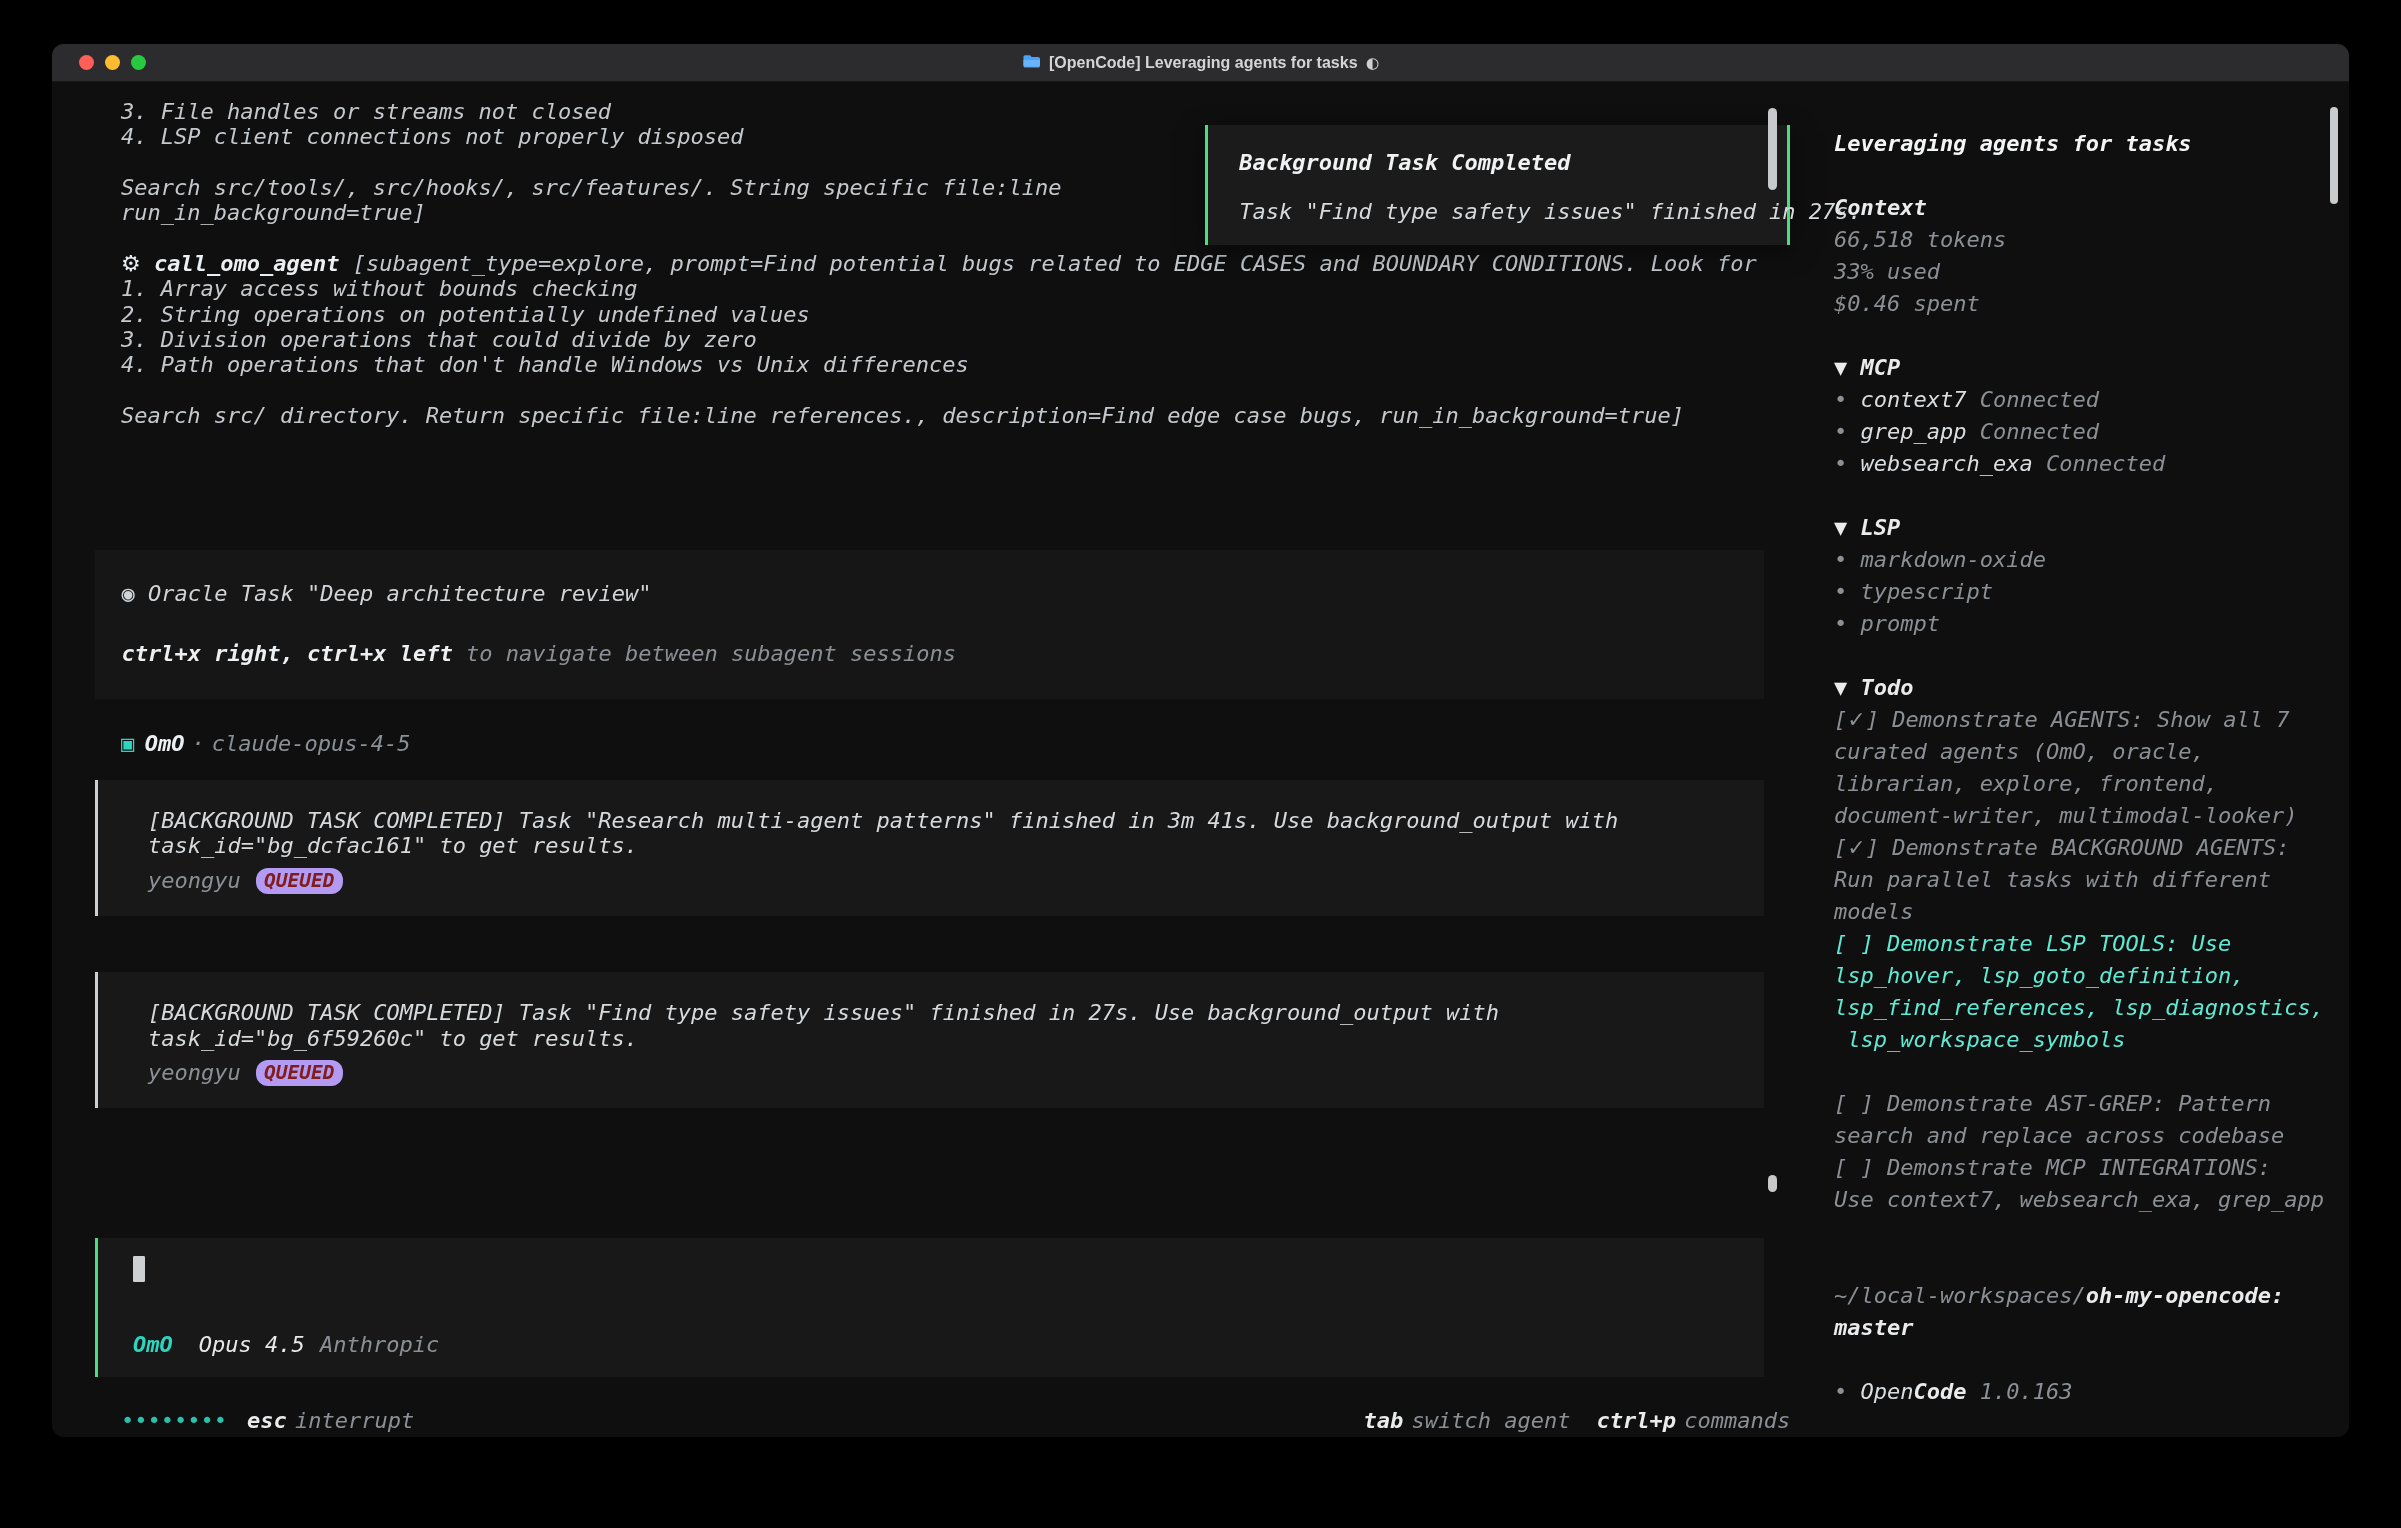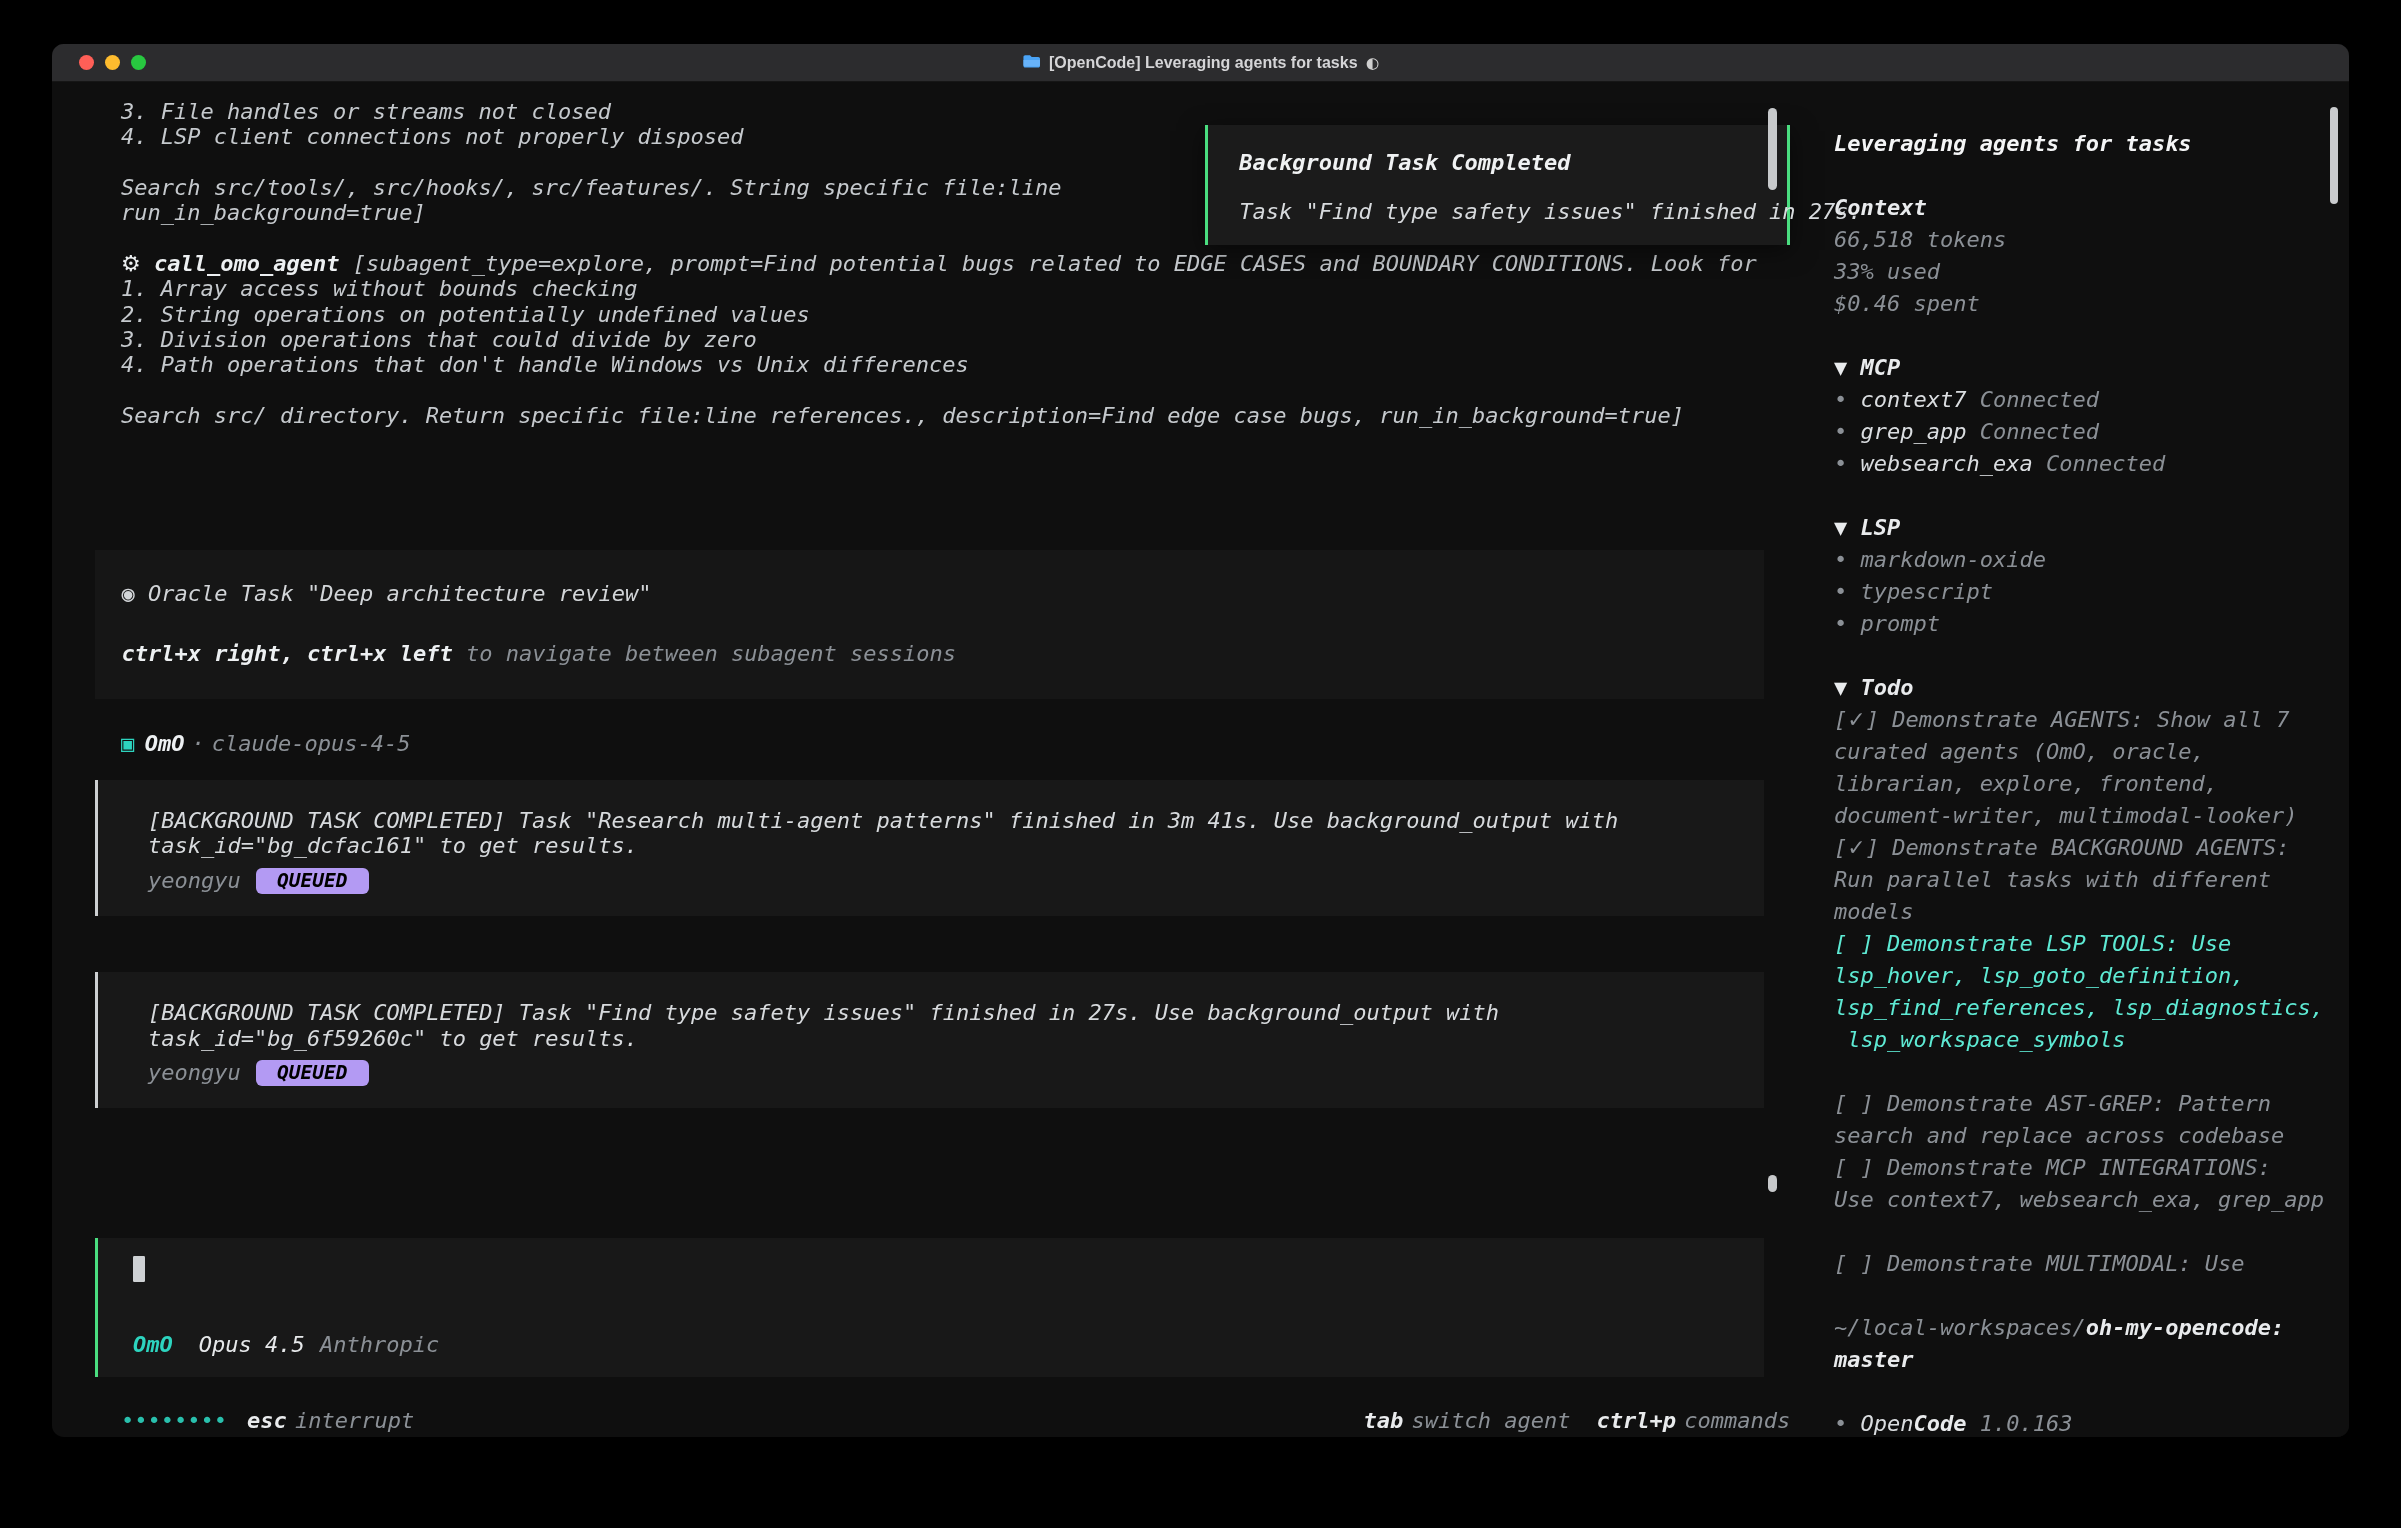--- a/index.html
+++ b/index.html
@@ -53,22 +53,22 @@
   .agent-sep { margin:0 7px; }
 
   
   .msg-box { margin-left:43px; width:1669px; background:#181818;
              border-left:3px solid #cdd0d2; padding:28px 23.6px 22px 50px; }
   .msg-box.first { margin-top:23.6px; }
   .msg-box.second { margin-top:56px; }
   .msg-text { color:#d7dadd; }
   .msg-meta { margin-top:9.5px; height:26px; display:flex; align-items:center;
               font-size:22px; line-height:26px; }
-  .badge { display:inline-block; margin-left:15.4px; padding:0 21px; height:26px; line-height:26px;
-           background:#b39af3; color:#000000; font-weight:700; font-size:19.5px; border-radius:6px; }
+  .badge { display:inline-block; margin-left:15.4px; padding:0 8px; height:26px; line-height:26px;
+           background:#b39af3; color:#7f1d1d; font-weight:700; font-size:19.5px; border-radius:12px; }
 
   
   .input-panel { margin:130px 0 0 43px; width:1669px; background:#181818;
                  border-left:3px solid #4ade80; padding:17.7px 0 20px 35px; }
   .cursor-row { height:26px; }
   .cursor-block { display:inline-block; width:12.4px; height:26px; background:#ced1d4; border-radius:1.2px; }
   .model-row { margin-top:50px; height:25.4px; line-height:25.4px; font-size:22px; white-space:pre; }
   .model-agent { color:#2dd4bf; font-weight:700; }
   .model-name { color:#e6e8ea; margin-left:26px; }
   .model-provider { color:#8b9096; margin-left:15.4px; }
@@ -211,21 +211,20 @@
           <div class="sb-line"><span class="s-green">[ ] Demonstrate LSP TOOLS: Use</span></div>
           <div class="sb-line"><span class="s-green">lsp_hover, lsp_goto_definition,</span></div>
           <div class="sb-line"><span class="s-green">lsp_find_references, lsp_diagnostics,</span></div>
           <div class="sb-line"><span class="s-green"> lsp_workspace_symbols</span></div>
           <div class="sb-line"></div>
           <div class="sb-line"><span class="s-dim">[ ] Demonstrate AST-GREP: Pattern</span></div>
           <div class="sb-line"><span class="s-dim">search and replace across codebase</span></div>
           <div class="sb-line"><span class="s-dim">[ ] Demonstrate MCP INTEGRATIONS:</span></div>
           <div class="sb-line"><span class="s-dim">Use context7, websearch_exa, grep_app</span></div>
           <div class="sb-line"></div>
-          <div class="sb-line"><span class="s-dim">[ ] Demonstrate MULTIMODAL: Use</span></div>
           <div class="sb-line"></div>
           <div class="sb-line"><span class="s-dim">~/local-workspaces/</span><span class="s-bold">oh-my-opencode:</span></div>
           <div class="sb-line"><span class="s-bold">master</span></div>
           <div class="sb-line"></div>
           <div class="sb-line"><span class="s-dim">• </span><span class="s-name">Open</span><span class="s-bold">Code</span><span class="s-dim"> 1.0.163</span></div>
         </div>
       <div class="sidebar-thumb"></div>
     </div>
 
   </div>

